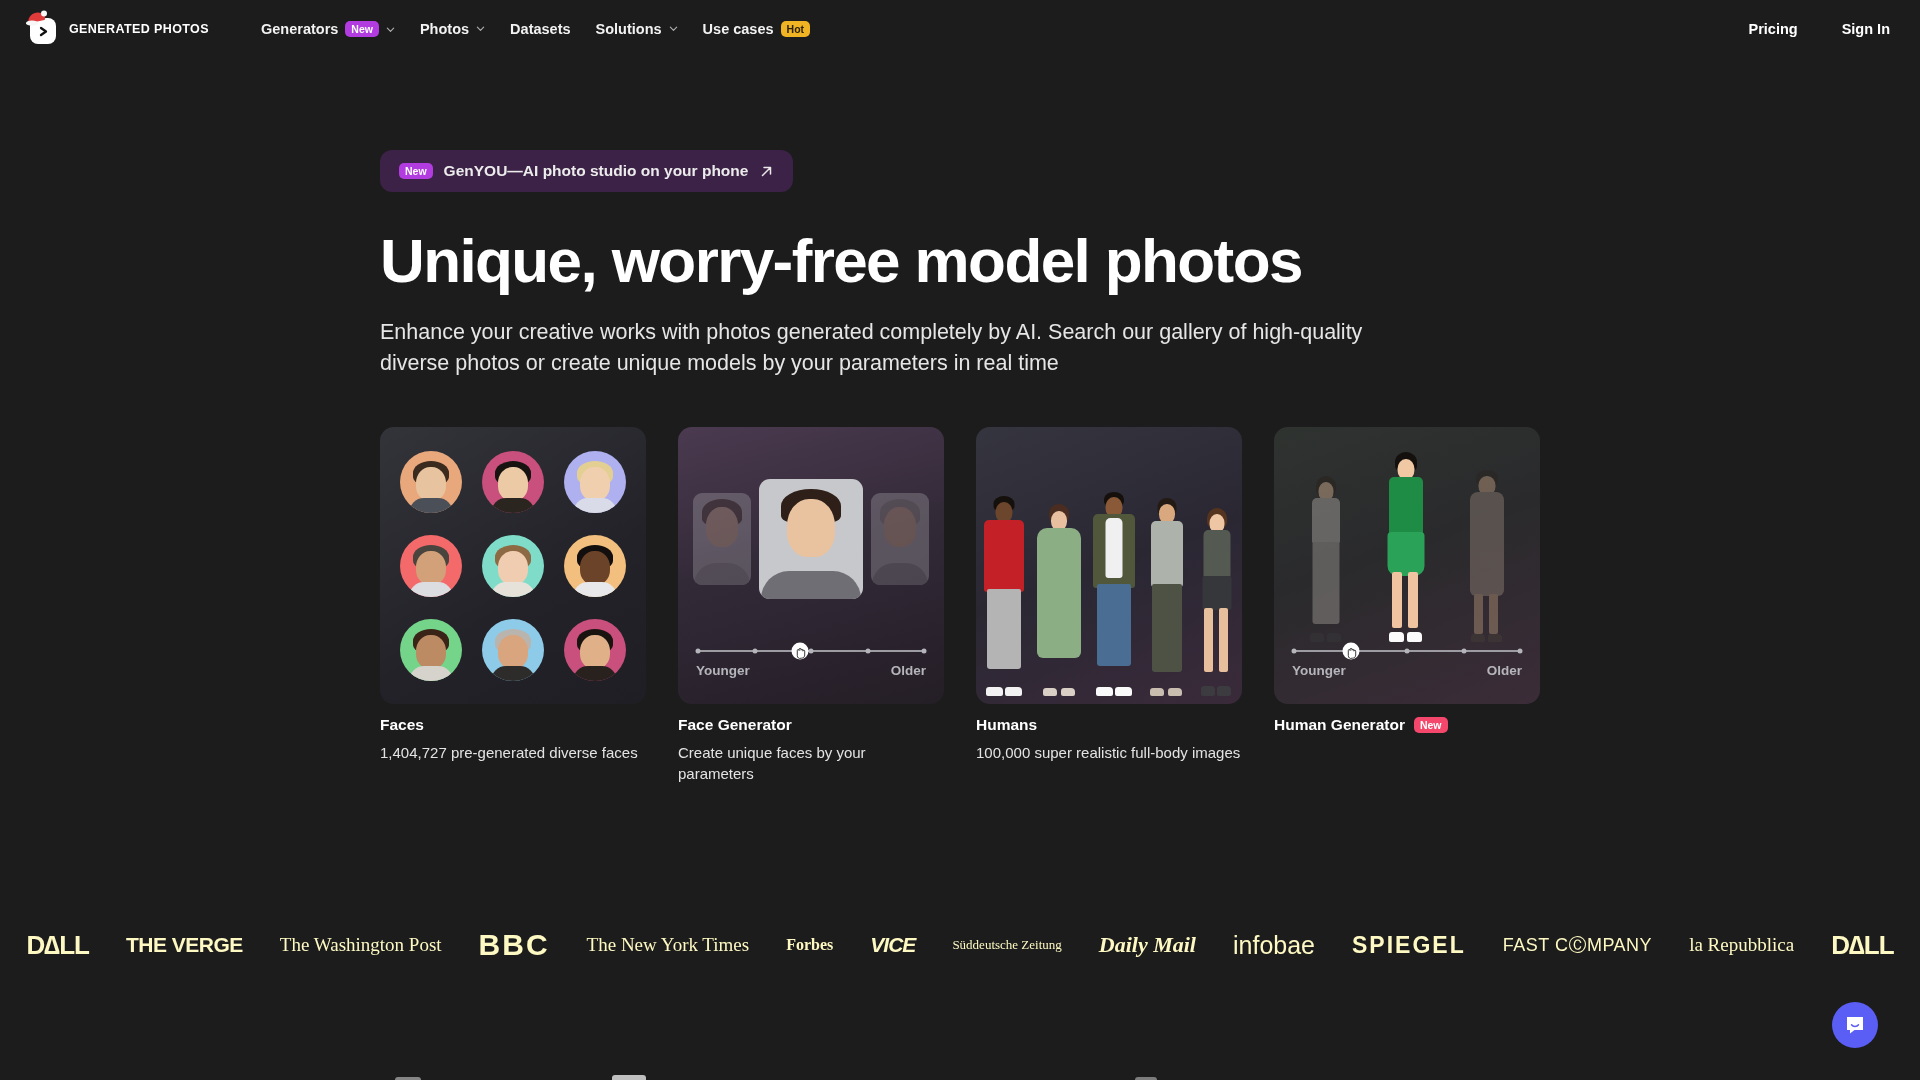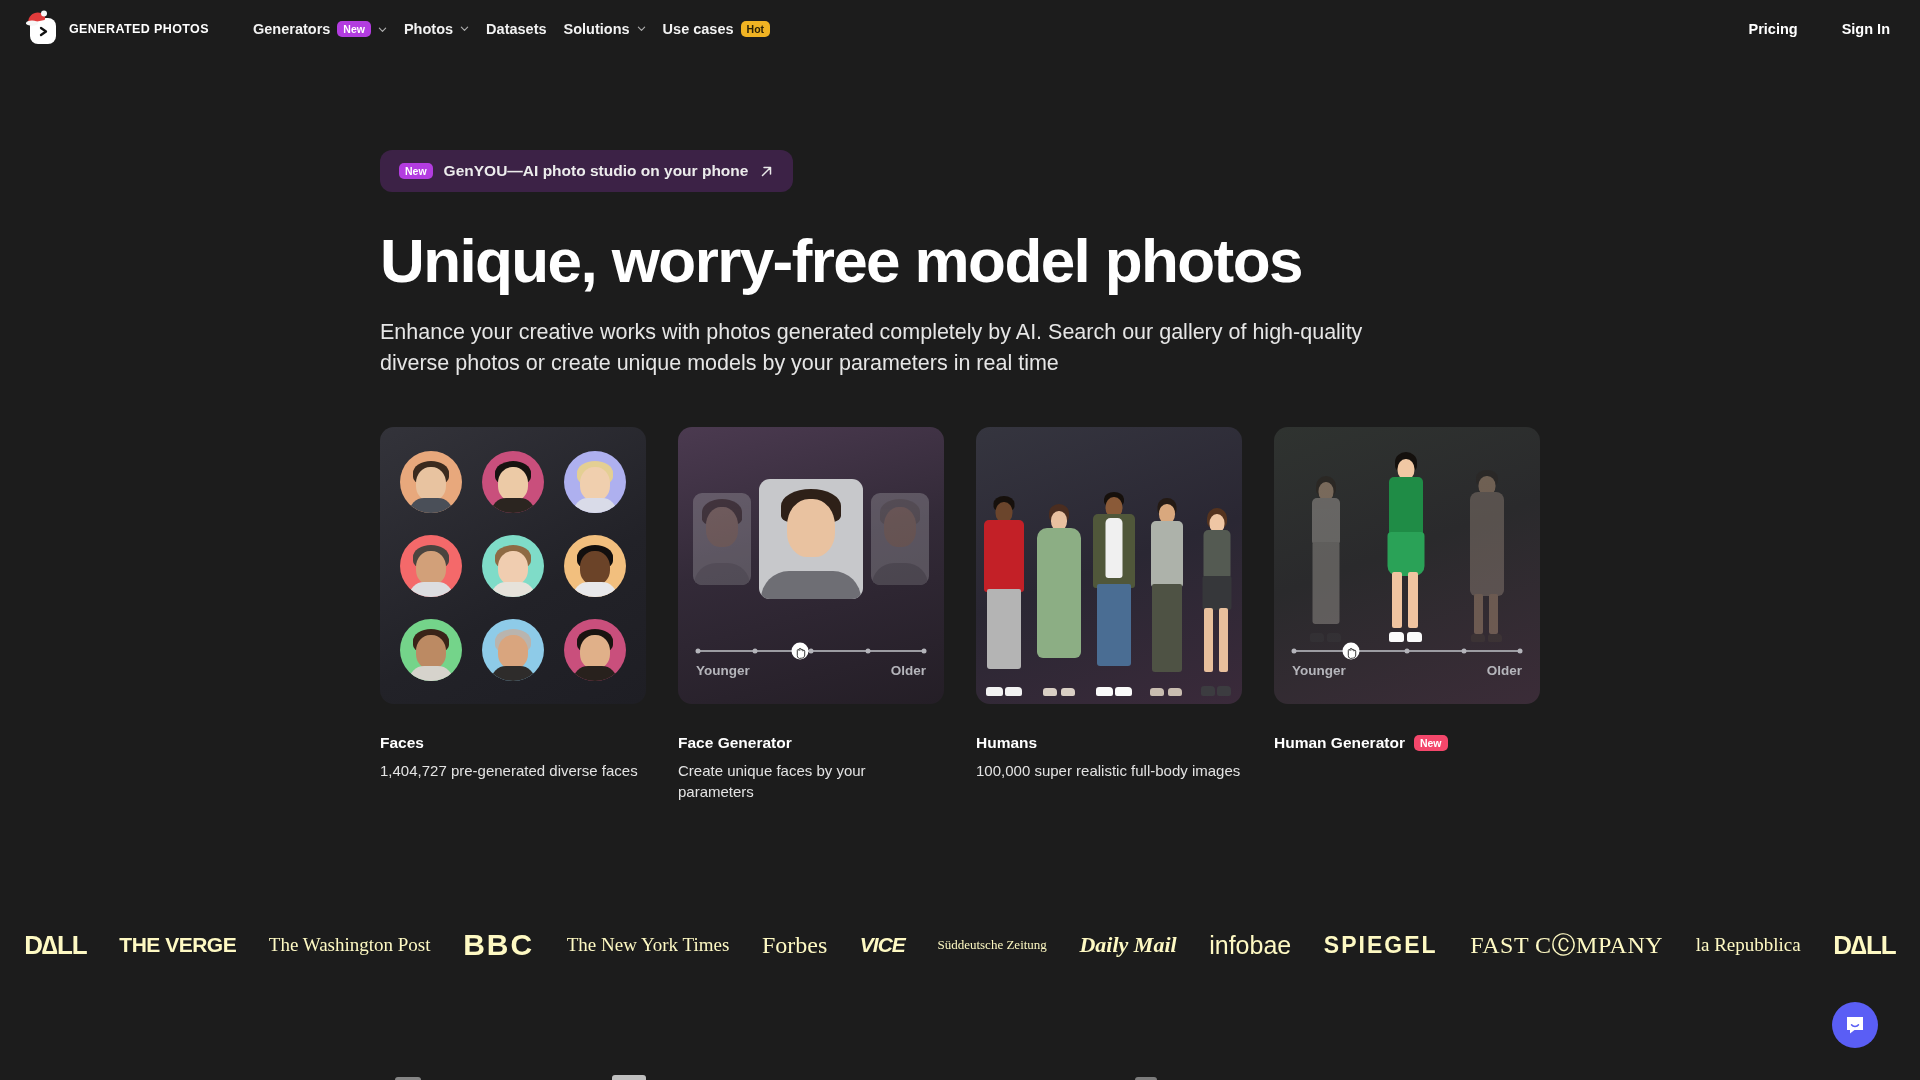--- a/index.html
+++ b/index.html
@@ -21,21 +21,21 @@
     width:26px; height:26px; background:#fff; border-radius:8px;
     position:absolute; left:2px; top:4px;
     display:flex; align-items:center; justify-content:center;
   }
   .logo-sq svg { display:block; }
   .santa-hat { position:absolute; left:-2px; top:-4px; width:22px; height:16px; }
   .brand-name {
     color:#fff; font-size:12.5px; font-weight:bold; letter-spacing:.4px;
     white-space:nowrap;
   }
-  .nav-links { display:flex; align-items:flex-start; gap:17px; }
+  .nav-links { display:flex; align-items:flex-start; gap:25px;margin-left:8px; }
   .nav-item {
     display:flex; align-items:center; gap:7px;
     color:#f2f2f2; font-size:14.5px; font-weight:bold; cursor:pointer;
     white-space:nowrap;
   }
   .chev { width:9px; height:9px; opacity:.75; }
   .badge {
     font-size:10.5px; font-weight:bold; border-radius:5px;
     padding:2px 6px; line-height:1.15; white-space:nowrap;
   }
@@ -165,21 +165,21 @@
     width:17px; height:17px; border-radius:50%; background:#fff;
     display:flex; align-items:center; justify-content:center;
   }
   .grab-cursor { width:13px; height:13px; margin-top:4px; margin-left:2px; }
   .slider-labels {
     display:flex; justify-content:space-between; margin-top:11px;
     color:#b5b5bb; font-size:13.5px; font-weight:bold;
   }
 
   .card-title {
-    margin-top:30px; display:flex; align-items:center; gap:9px;
+    margin-top:12px; display:flex; align-items:center; gap:9px;
     color:#fff; font-size:15.5px; font-weight:bold;
   }
   .card-desc {
     margin-top:9px; color:#e3e3e3; font-size:15px; line-height:1.35;
   }
 
   
   .press {
     position:absolute; left:0; right:0; top:915px; height:60px;
     display:flex; align-items:center; justify-content:space-between;
@@ -188,27 +188,27 @@
   .press-logo {
     color:#fef9c3; white-space:nowrap; user-select:none;
     display:flex; align-items:center; justify-content:center;
     flex:1 1 auto;
   }
   .pl-dell { font-size:26px; font-weight:bold; letter-spacing:-1px; }
   .pl-verge { font-size:21px; font-weight:bold; font-stretch:condensed; letter-spacing:-.5px; }
   .pl-wapo { font-family:"Liberation Serif", serif; font-size:19px; }
   .pl-bbc { font-size:30px; font-weight:bold; letter-spacing:2px; }
   .pl-nyt { font-family:"Liberation Serif", serif; font-size:19px; }
-  .pl-forbes { font-family:"Liberation Serif", serif; font-size:24px; font-weight:normal; }
+  .pl-forbes { font-family:"Liberation Serif", serif; font-size:16px; font-weight:bold; }
   .pl-vice { font-size:21px; font-weight:bold; font-style:italic; letter-spacing:-1px; }
   .pl-sz { font-family:"Liberation Serif", serif; font-size:13px; line-height:1.1; text-align:center; }
   .pl-dm { font-family:"Liberation Serif", serif; font-size:22px; font-weight:bold; font-style:italic; }
   .pl-infobae { font-size:25px; }
   .pl-spiegel { font-size:23px; font-weight:bold; letter-spacing:2px; }
-  .pl-fastco { font-family:Liberation Serif, serif; font-size:24px; letter-spacing:.5px; }
+  .pl-fastco { font-family:Liberation Sans, sans-serif; font-size:18px; letter-spacing:.5px; }
   .pl-repubblica { font-family:"Liberation Serif", serif; font-size:19px; }
 
   
   .chat-btn {
     position:absolute; right:42px; bottom:32px;
     width:46px; height:46px; border-radius:50%; background:#5a5ef5;
     display:flex; align-items:center; justify-content:center; cursor:pointer;
   }
 
   .fold-peek { position:absolute; left:0; right:0; bottom:0; height:6px; }

